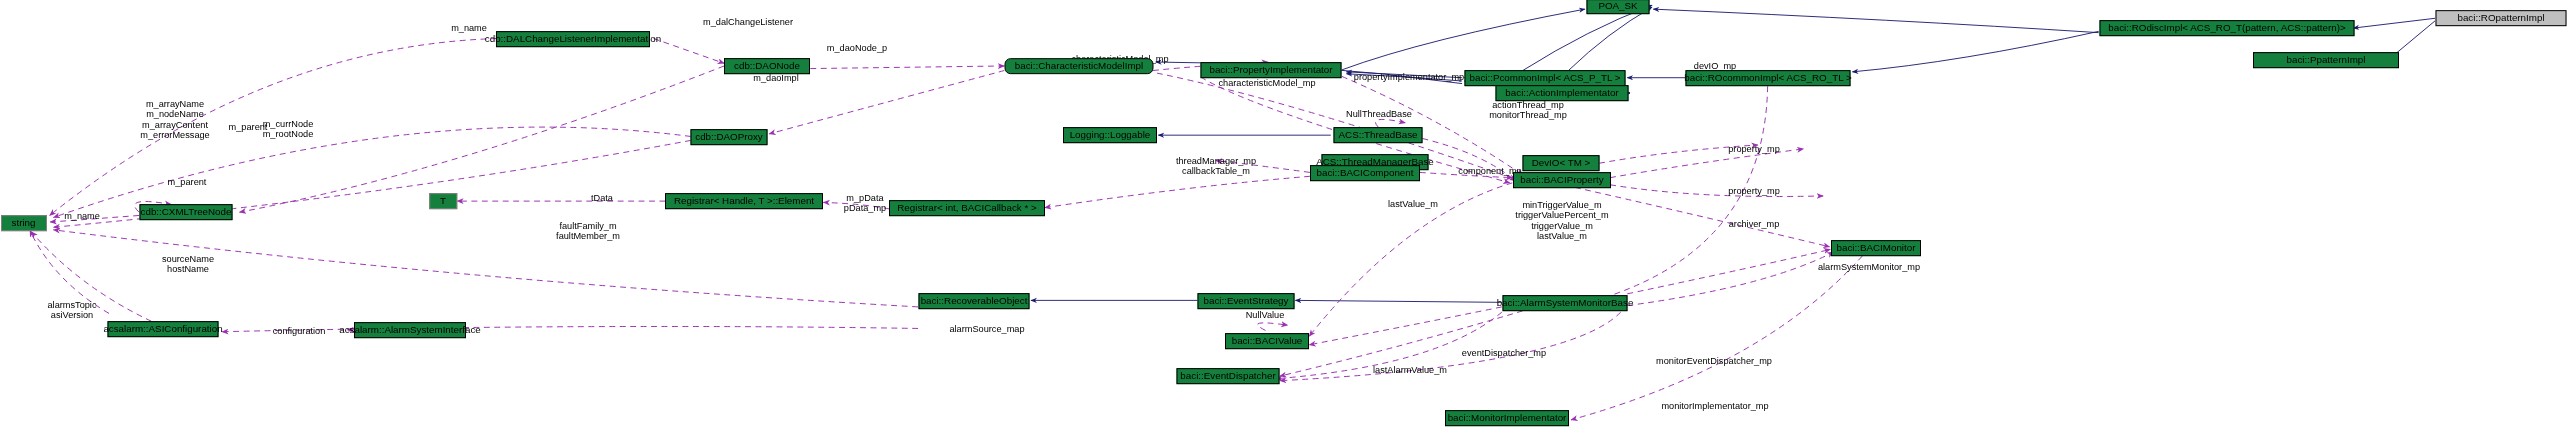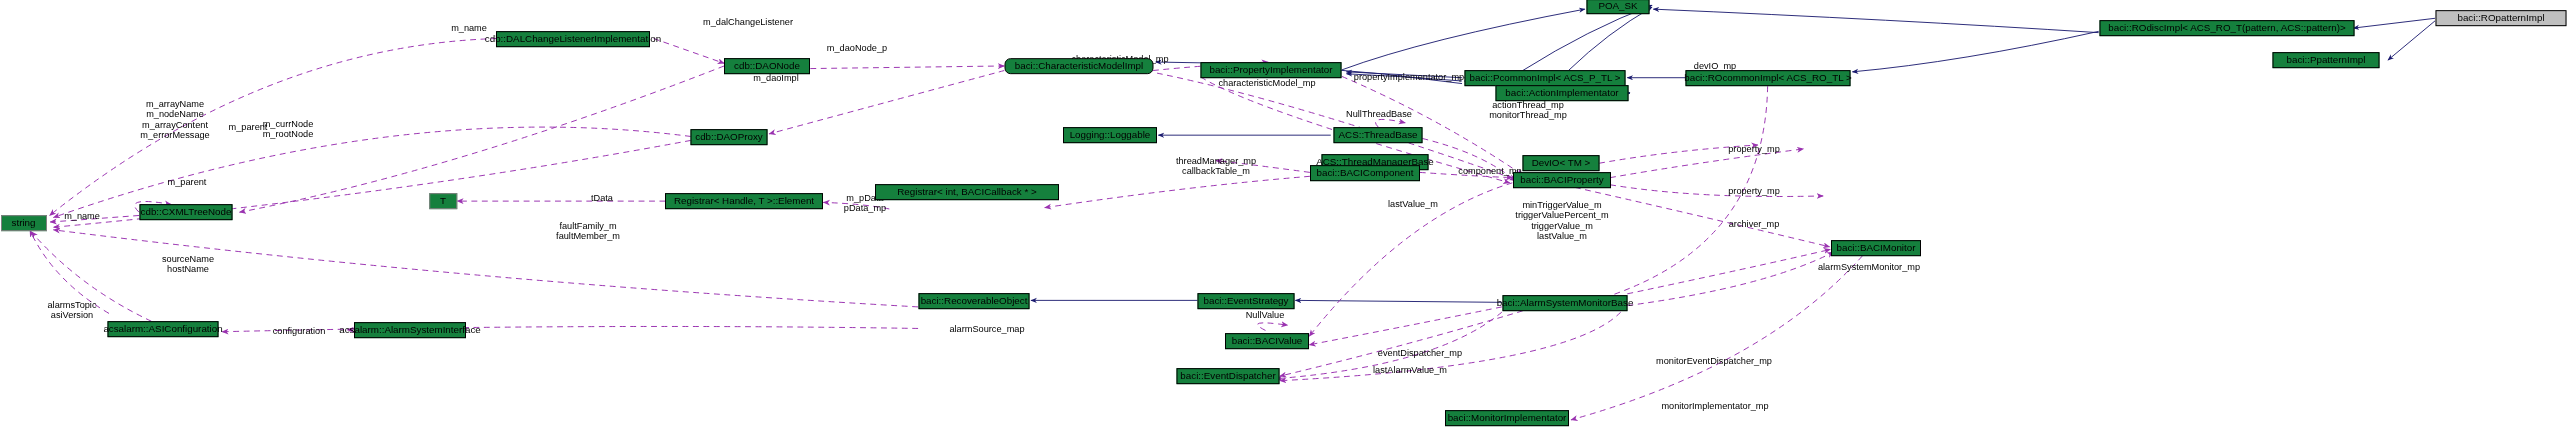--- a/index.html
+++ b/index.html
@@ -133,40 +133,40 @@
       <path d="M230,492 Q120,440 46,355" marker-end="url(#arrow-usage)"></path>
       <path d="M1404,470 Q700,430 80,352" marker-end="url(#arrow-usage)"></path>
       <path d="M2705,132 Q2700,400 2404,470" stroke-dasharray="9 7"></path>
       <path d="M2298,478 Q2200,560 1952,580" marker-end="url(#arrow-usage)"></path>
     </g>
   </svg>
 
   <div id="nodes">
       <div class="node highlight" style="left: 2501px; top: 18.3px; width: 131px;">baci::ROpatternImpl</div>
       <div class="node" style="left: 2227px; top: 28px; width: 255px;">baci::ROdiscImpl&lt; ACS_RO_T(pattern, ACS::pattern)&gt;</div>
-      <div class="node" style="left: 2326px; top: 60px; width: 107px;">baci::PpatternImpl</div>
+      <div class="node" style="left: 2326px; top: 60px; width: 146px;">baci::PpatternImpl</div>
       <div class="node" style="left: 1618px; top: 6.5px; width: 63px;">POA_SK</div>
       <div class="node" style="left: 1768px; top: 78px; width: 165px;">baci::ROcommonImpl&lt; ACS_RO_TL &gt;</div>
       <div class="node" style="left: 1545px; top: 78px; width: 161px;">baci::PcommonImpl&lt; ACS_P_TL &gt;</div>
       <div class="node" style="left: 1562px; top: 93px; width: 133px;">baci::ActionImplementator</div>
       <div class="node" style="left: 1271px; top: 70px; width: 141px;">baci::PropertyImplementator</div>
       <div class="node" style="left: 1079px; top: 66px; width: 149px; border-radius: 6px;">baci::CharacteristicModelImpl</div>
       <div class="node" style="left: 767px; top: 66px; width: 86px;">cdb::DAONode</div>
       <div class="node" style="left: 573px; top: 39px; width: 154px;">cdb::DALChangeListenerImplementation</div>
       <div class="node" style="left: 729px; top: 137px; width: 77px;">cdb::DAOProxy</div>
       <div class="node" style="left: 1110px; top: 135px; width: 94px;">Logging::Loggable</div>
       <div class="node" style="left: 1378px; top: 135px; width: 89px;">ACS::ThreadBase</div>
       <div class="node" style="left: 1375px; top: 162px; width: 107px;">ACS::ThreadManagerBase</div>
       <div class="node" style="left: 1365px; top: 173px; width: 110px;">baci::BACIComponent</div>
       <div class="node" style="left: 1562px; top: 180px; width: 98px;">baci::BACIProperty</div>
       <div class="node" style="left: 1561px; top: 163px; width: 77px;">DevIO&lt; TM &gt;</div>
       <div class="node" style="left: 1876px; top: 248px; width: 90px;">baci::BACIMonitor</div>
       <div class="node" style="left: 1267px; top: 341px; width: 84px;">baci::BACIValue</div>
       <div class="node" style="left: 744px; top: 201px; width: 158px;">Registrar&lt; Handle, T &gt;::Element</div>
-      <div class="node" style="left: 967px; top: 192px; width: 184px;">Registrar&lt; int, BACICallback * &gt;</div>
+      <div class="node" style="left: 967px; top: 208px; width: 156px;">Registrar&lt; int, BACICallback * &gt;</div>
       <div class="node grey-border" style="left: 443px; top: 201px; width: 27.5px;">T</div>
       <div class="node grey-border" style="left: 23.5px; top: 223px; width: 46px;">string</div>
       <div class="node" style="left: 186px; top: 212px; width: 93px;">cdb::CXMLTreeNode</div>
       <div class="node" style="left: 163px; top: 329px; width: 111px;">acsalarm::ASIConfiguration</div>
       <div class="node" style="left: 410px; top: 330px; width: 112px;">acsalarm::AlarmSystemInterface</div>
       <div class="node" style="left: 974px; top: 301px; width: 111px;">baci::RecoverableObject</div>
       <div class="node" style="left: 1246px; top: 301px; width: 97px;">baci::EventStrategy</div>
       <div class="node" style="left: 1565px; top: 303px; width: 125px;">baci::AlarmSystemMonitorBase</div>
       <div class="node" style="left: 1228px; top: 376px; width: 103px;">baci::EventDispatcher</div>
       <div class="node" style="left: 1507px; top: 418px; width: 124px;">baci::MonitorImplementator</div>
@@ -210,19 +210,19 @@
       <div class="edge-label" style="left: 1869px; top: 267px;">alarmSystemMonitor_mp</div>
       <div class="edge-label" style="left: 82px; top: 216px;">m_name</div>
       <div class="edge-label" style="left: 188px; top: 264px;">sourceName
 hostName</div>
       <div class="edge-label" style="left: 588px; top: 231px;">faultFamily_m
 faultMember_m</div>
       <div class="edge-label" style="left: 72px; top: 310px;">alarmsTopic
 asiVersion</div>
       <div class="edge-label" style="left: 299px; top: 331px;">configuration</div>
       <div class="edge-label" style="left: 987px; top: 329px;">alarmSource_map</div>
-      <div class="edge-label" style="left: 1420px; top: 353px;">eventDispatcher_mp</div>
+      <div class="edge-label" style="left: 1504px; top: 353px;">eventDispatcher_mp</div>
       <div class="edge-label" style="left: 1714px; top: 361px;">monitorEventDispatcher_mp</div>
       <div class="edge-label" style="left: 1715px; top: 406px;">monitorImplementator_mp</div>
     </div>
 
 </div>
 
 
 </body></html>

